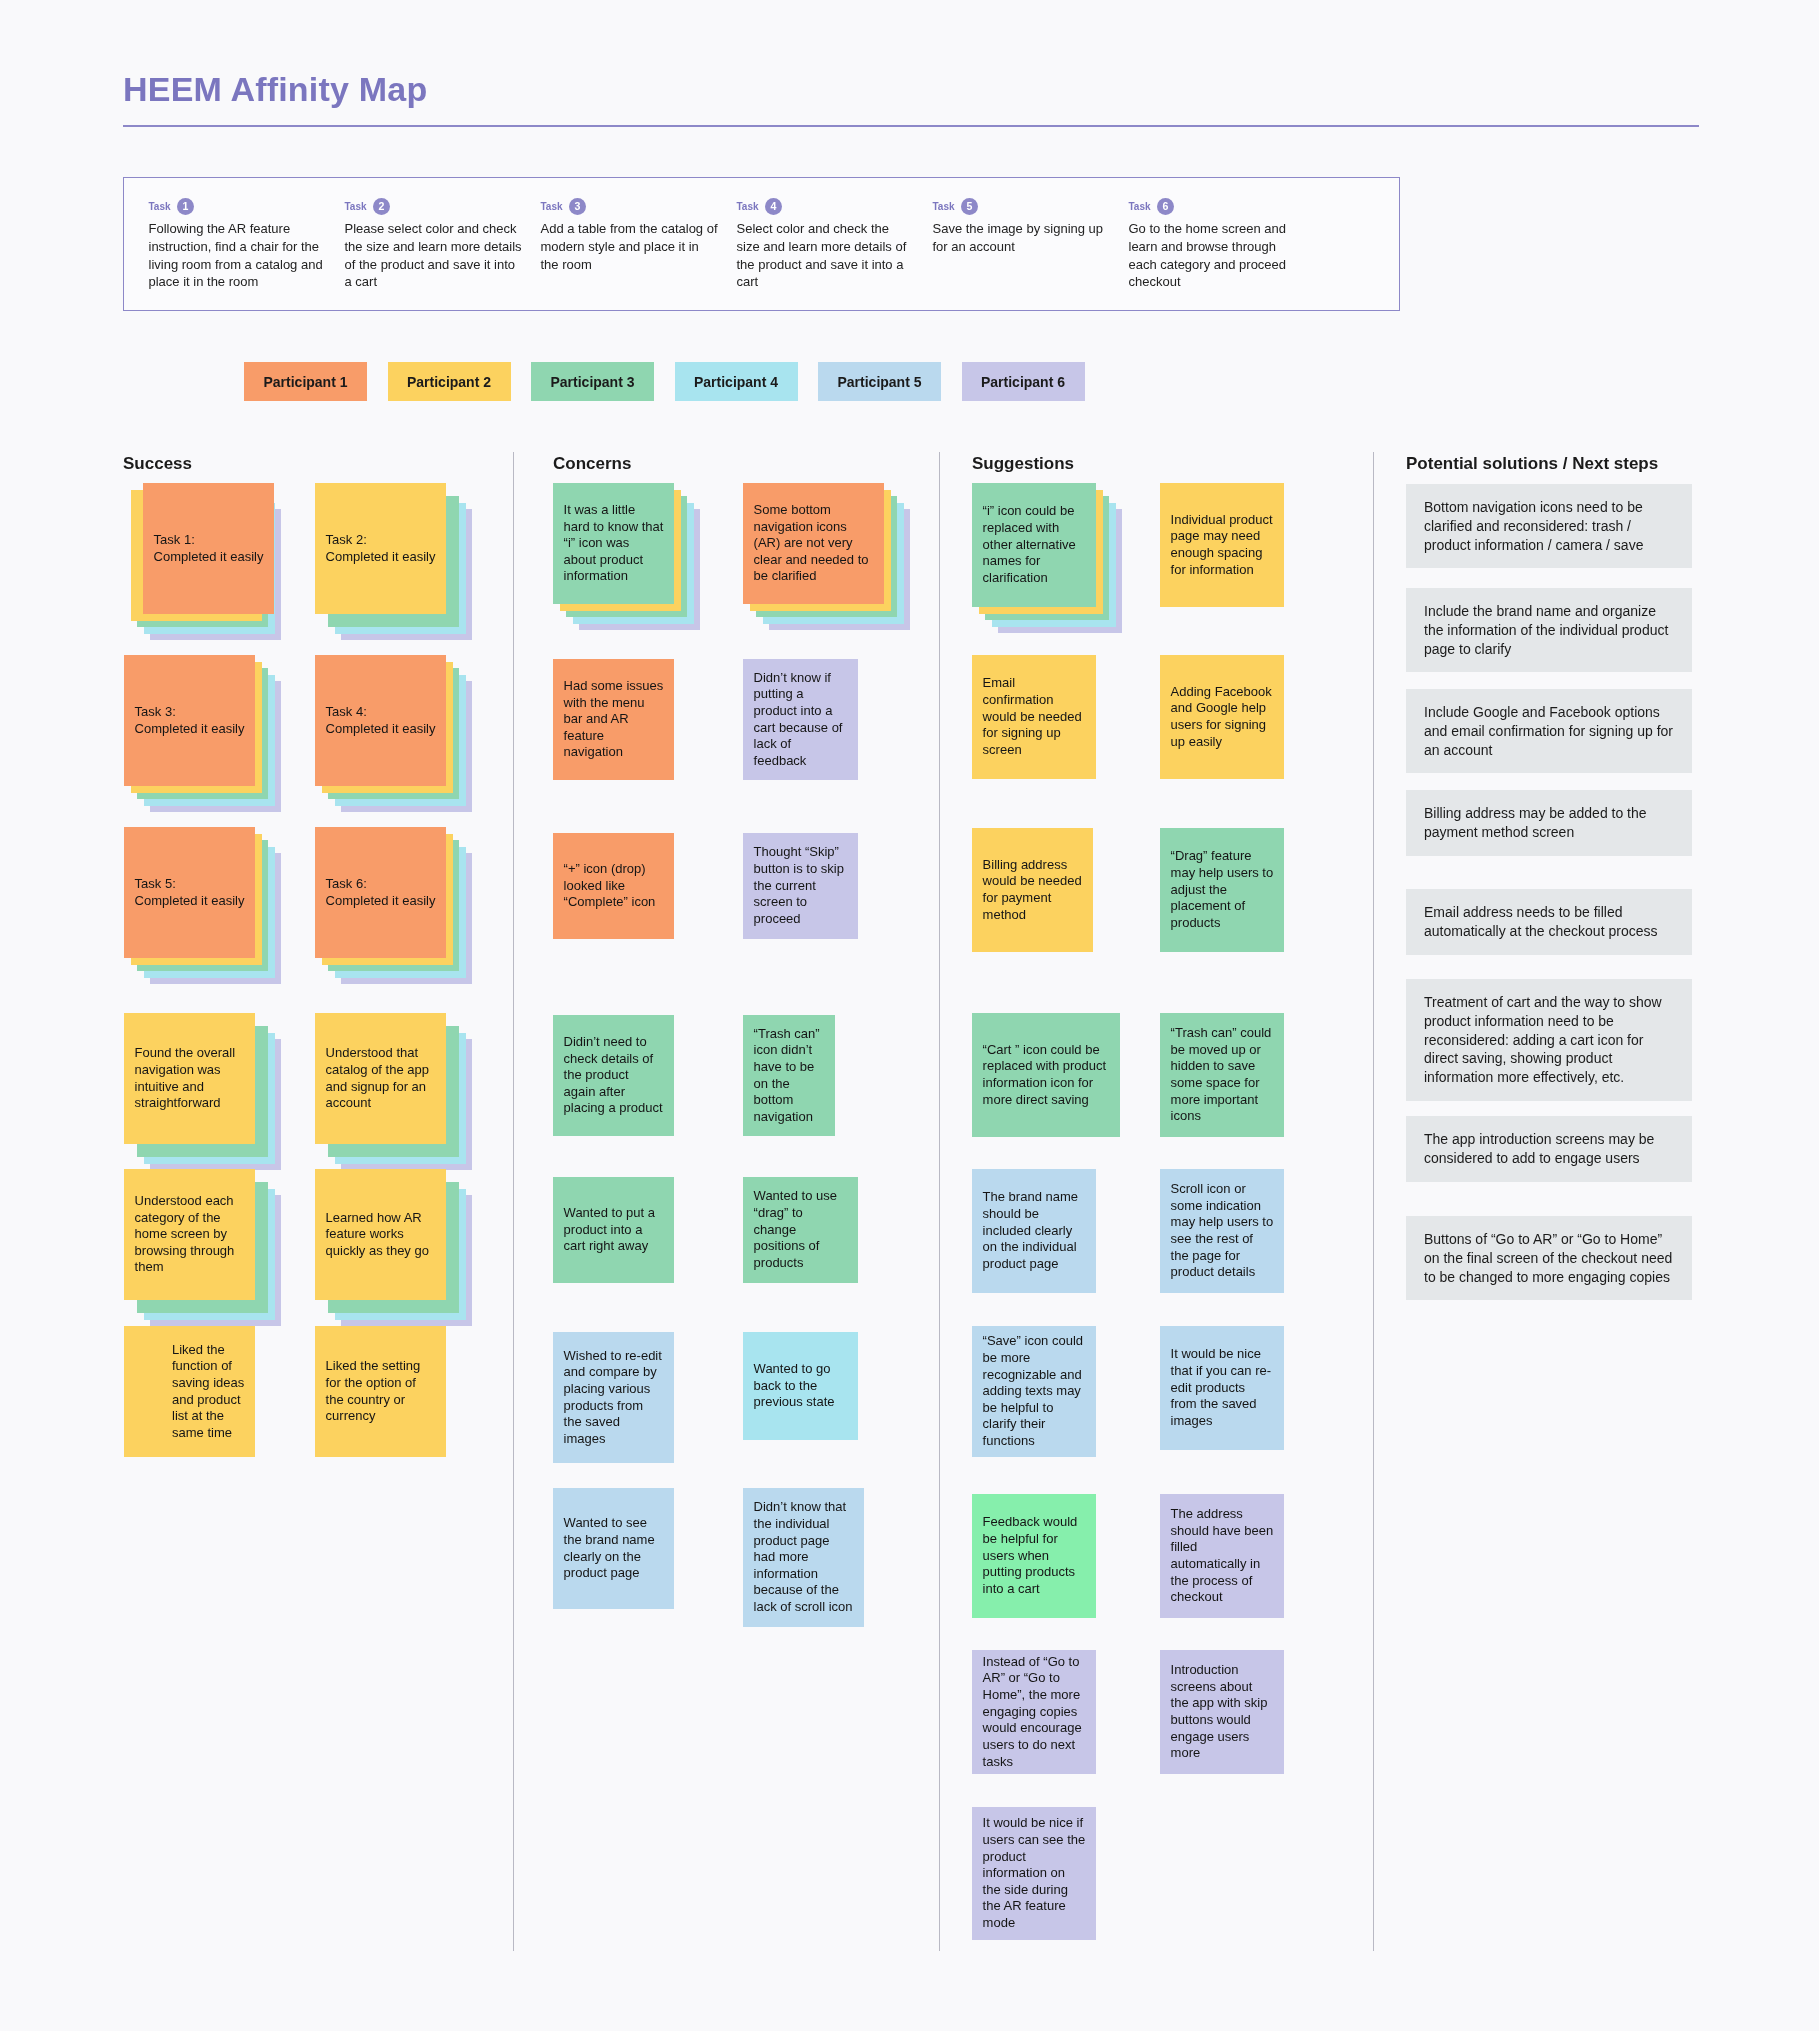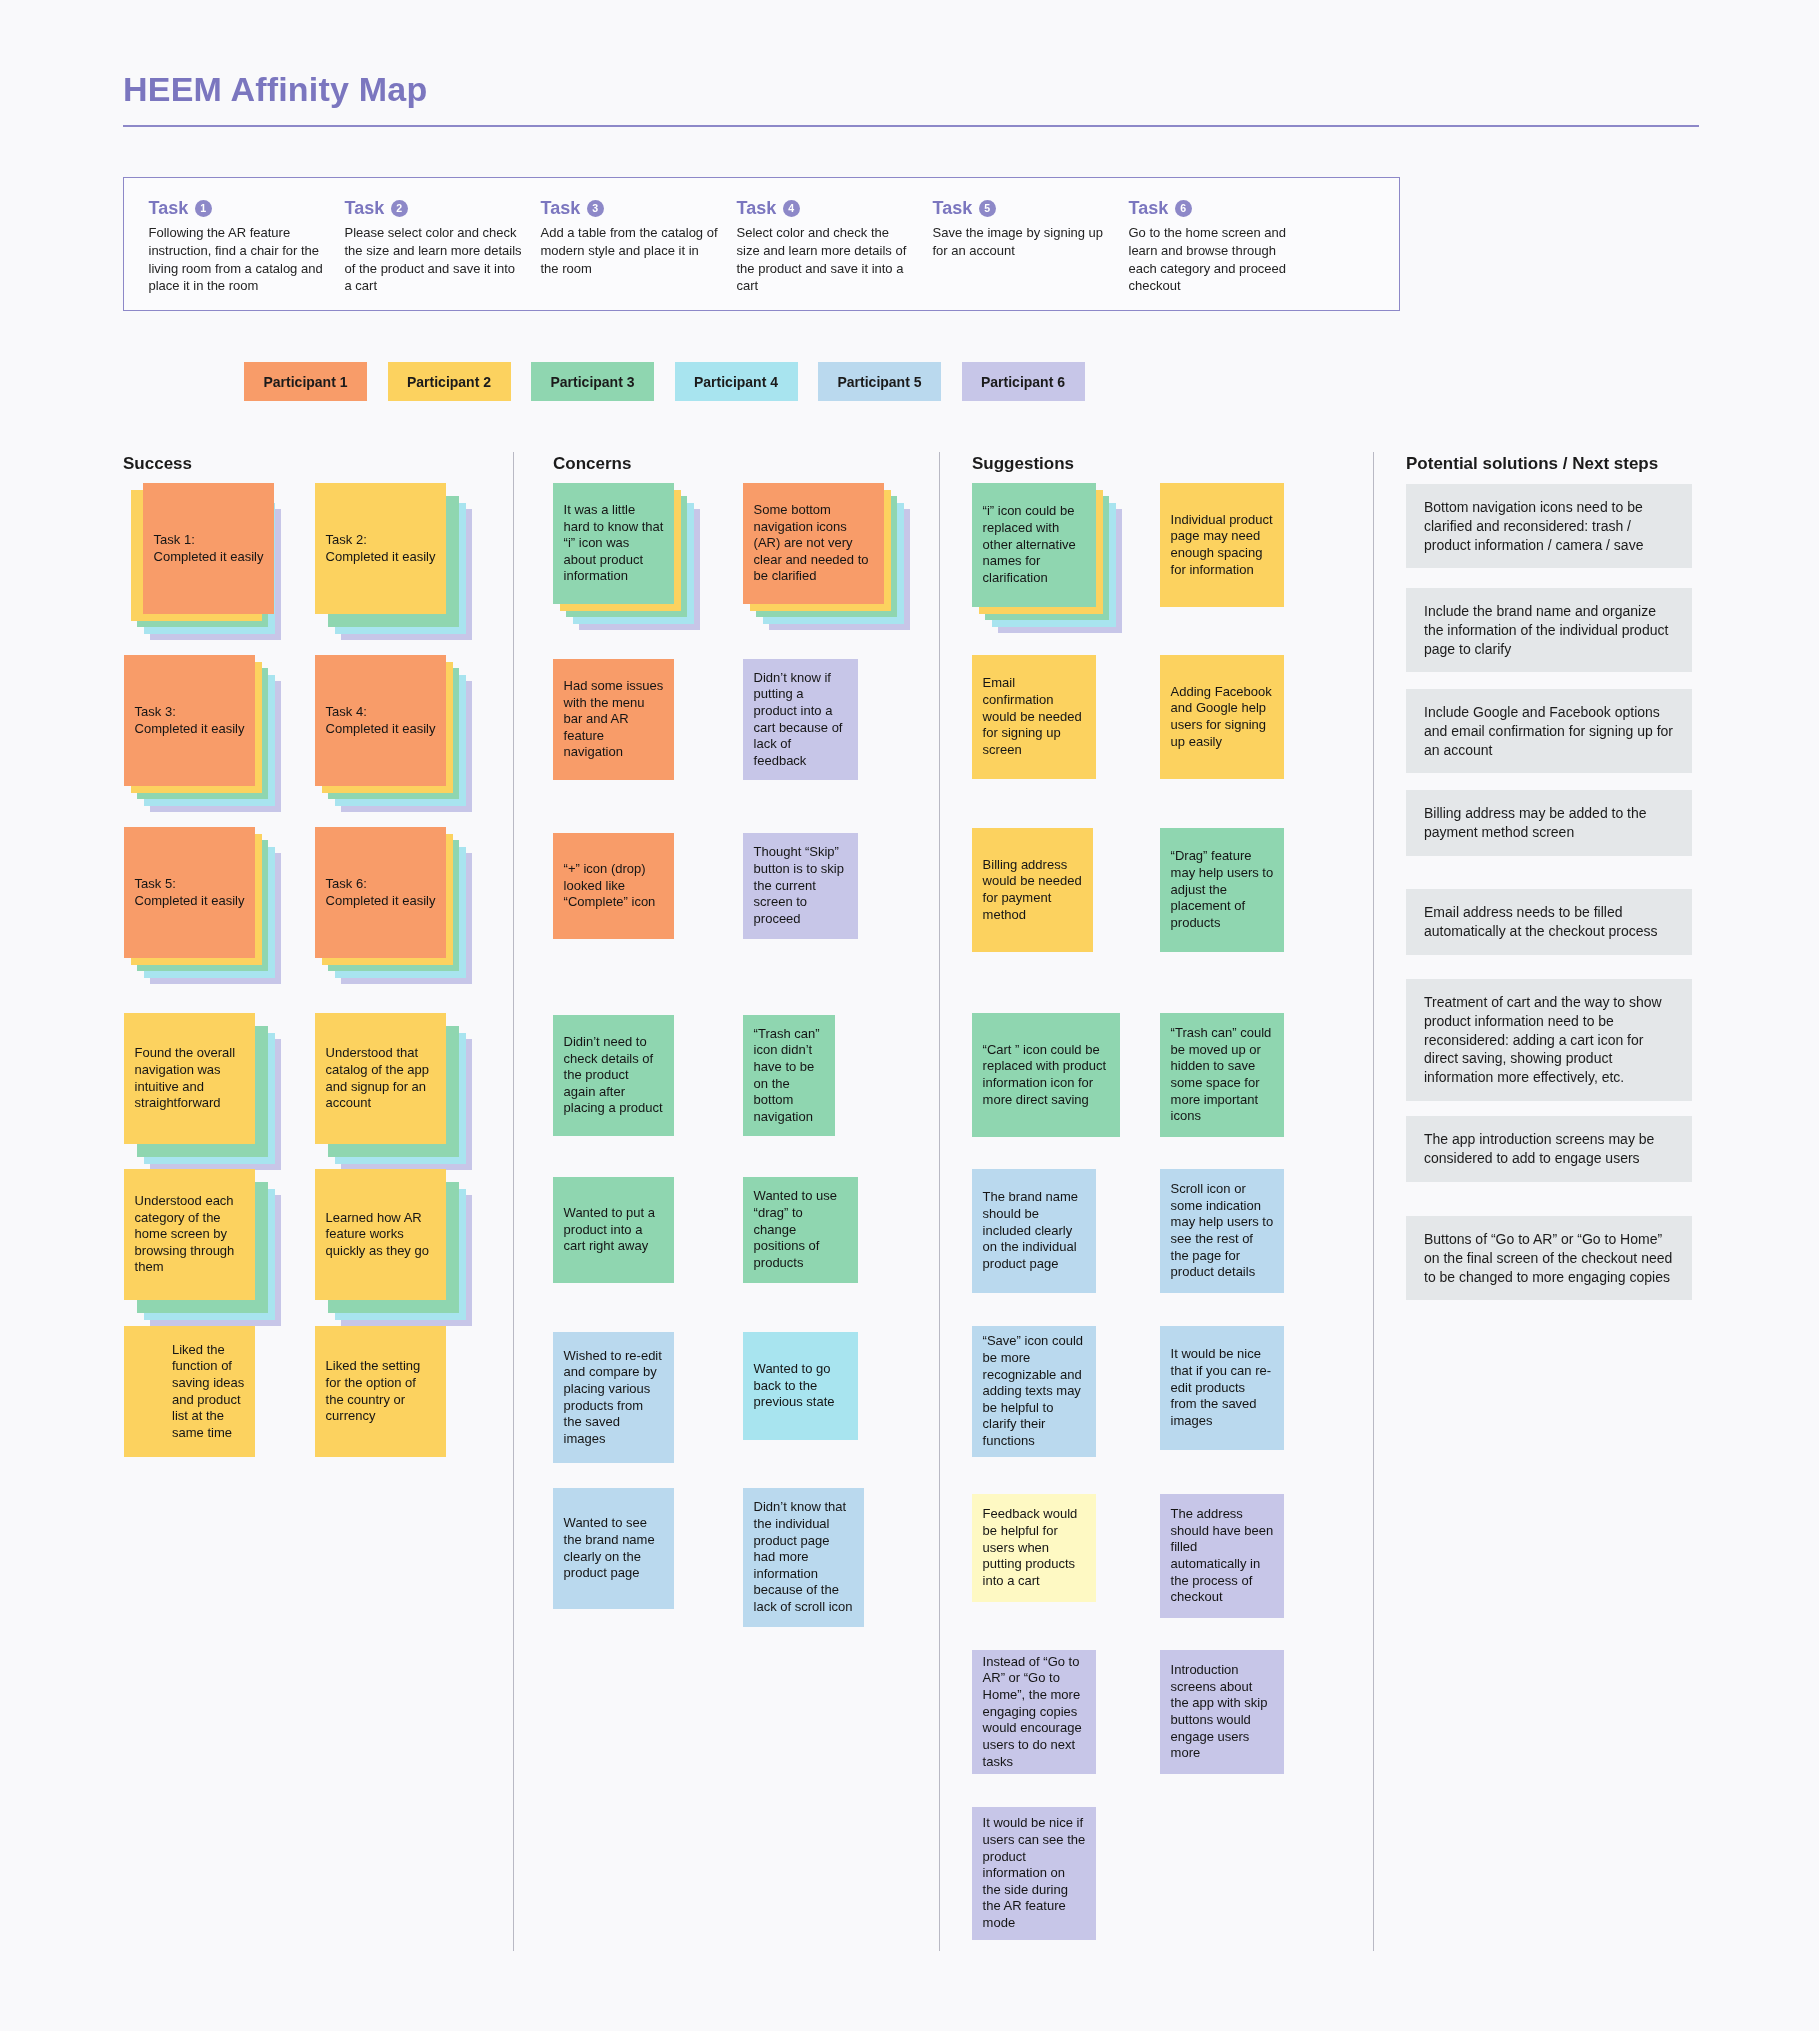--- a/index.html
+++ b/index.html
@@ -24,21 +24,21 @@
 
   
   .taskbar {
     position: absolute; left: 123px; top: 177px;
     width: 1277px; height: 134px;
     border: 1.2px solid #8d88c8; background: #fbfbfd;
     display: flex; padding: 19.6px 0 0 24.5px;
   }
   .task { width: 196px; padding-right: 18px; }
   .task-head { display: flex; align-items: center; gap: 6.5px; margin-bottom: 5.7px; }
-  .task-word { font-size: 18px; font-weight: 700; color: #7b76bf; }
+  .task-word { font-size: 10px; font-weight: 700; color: #7b76bf; }
   .task-num {
     width: 17px; height: 17px; border-radius: 50%;
     background: #8d88c8; color: #fff;
     font-size: 10.6px; font-weight: 700;
     display: flex; align-items: center; justify-content: center;
   }
   .task-desc { font-size: 13px; line-height: 1.36; color: #232323; }
 
   
   .legend { position: absolute; left: 244px; top: 362px; display: flex; gap: 20.5px; }
@@ -309,21 +309,21 @@
       <div class="note-wrap" style="left: 1160px; top: 1169px; width: 124px; height: 124px;">
         <div class="note" style="width: 124px; height: 124px; background: rgb(186, 217, 238);">Scroll icon or some indication may help users to see the rest of the page for product details</div>
       </div>
       <div class="note-wrap" style="left: 972px; top: 1326px; width: 124px; height: 131px;">
         <div class="note" style="width: 124px; height: 131px; background: rgb(186, 217, 238);">“Save” icon could be more recognizable and adding texts may be helpful to clarify their functions</div>
       </div>
       <div class="note-wrap" style="left: 1160px; top: 1326px; width: 124px; height: 124px;">
         <div class="note" style="width: 124px; height: 124px; background: rgb(186, 217, 238);">It would be nice that if you can re-edit products from the saved images</div>
       </div>
       <div class="note-wrap" style="left: 972px; top: 1494px; width: 124px; height: 124px;">
-        <div class="note" style="width: 124px; height: 108px; background: #fef9c3;">Feedback would be helpful for users when putting products into a cart</div>
+        <div class="note" style="width: 124px; height: 124px; background: #86efac;">Feedback would be helpful for users when putting products into a cart</div>
       </div>
       <div class="note-wrap" style="left: 1160px; top: 1494px; width: 124px; height: 124px;">
         <div class="note" style="width: 124px; height: 124px; background: rgb(199, 198, 232);">The address should have been filled automatically in the process of checkout</div>
       </div>
       <div class="note-wrap" style="left: 972px; top: 1650px; width: 124px; height: 124px;">
         <div class="note" style="width: 124px; height: 124px; background: rgb(199, 198, 232);">Instead of “Go to AR” or “Go to Home”, the more engaging copies would encourage users to do next tasks</div>
       </div>
       <div class="note-wrap" style="left: 1160px; top: 1650px; width: 124px; height: 124px;">
         <div class="note" style="width: 124px; height: 124px; background: rgb(199, 198, 232);">Introduction screens about the app with skip buttons would engage users more</div>
       </div>

